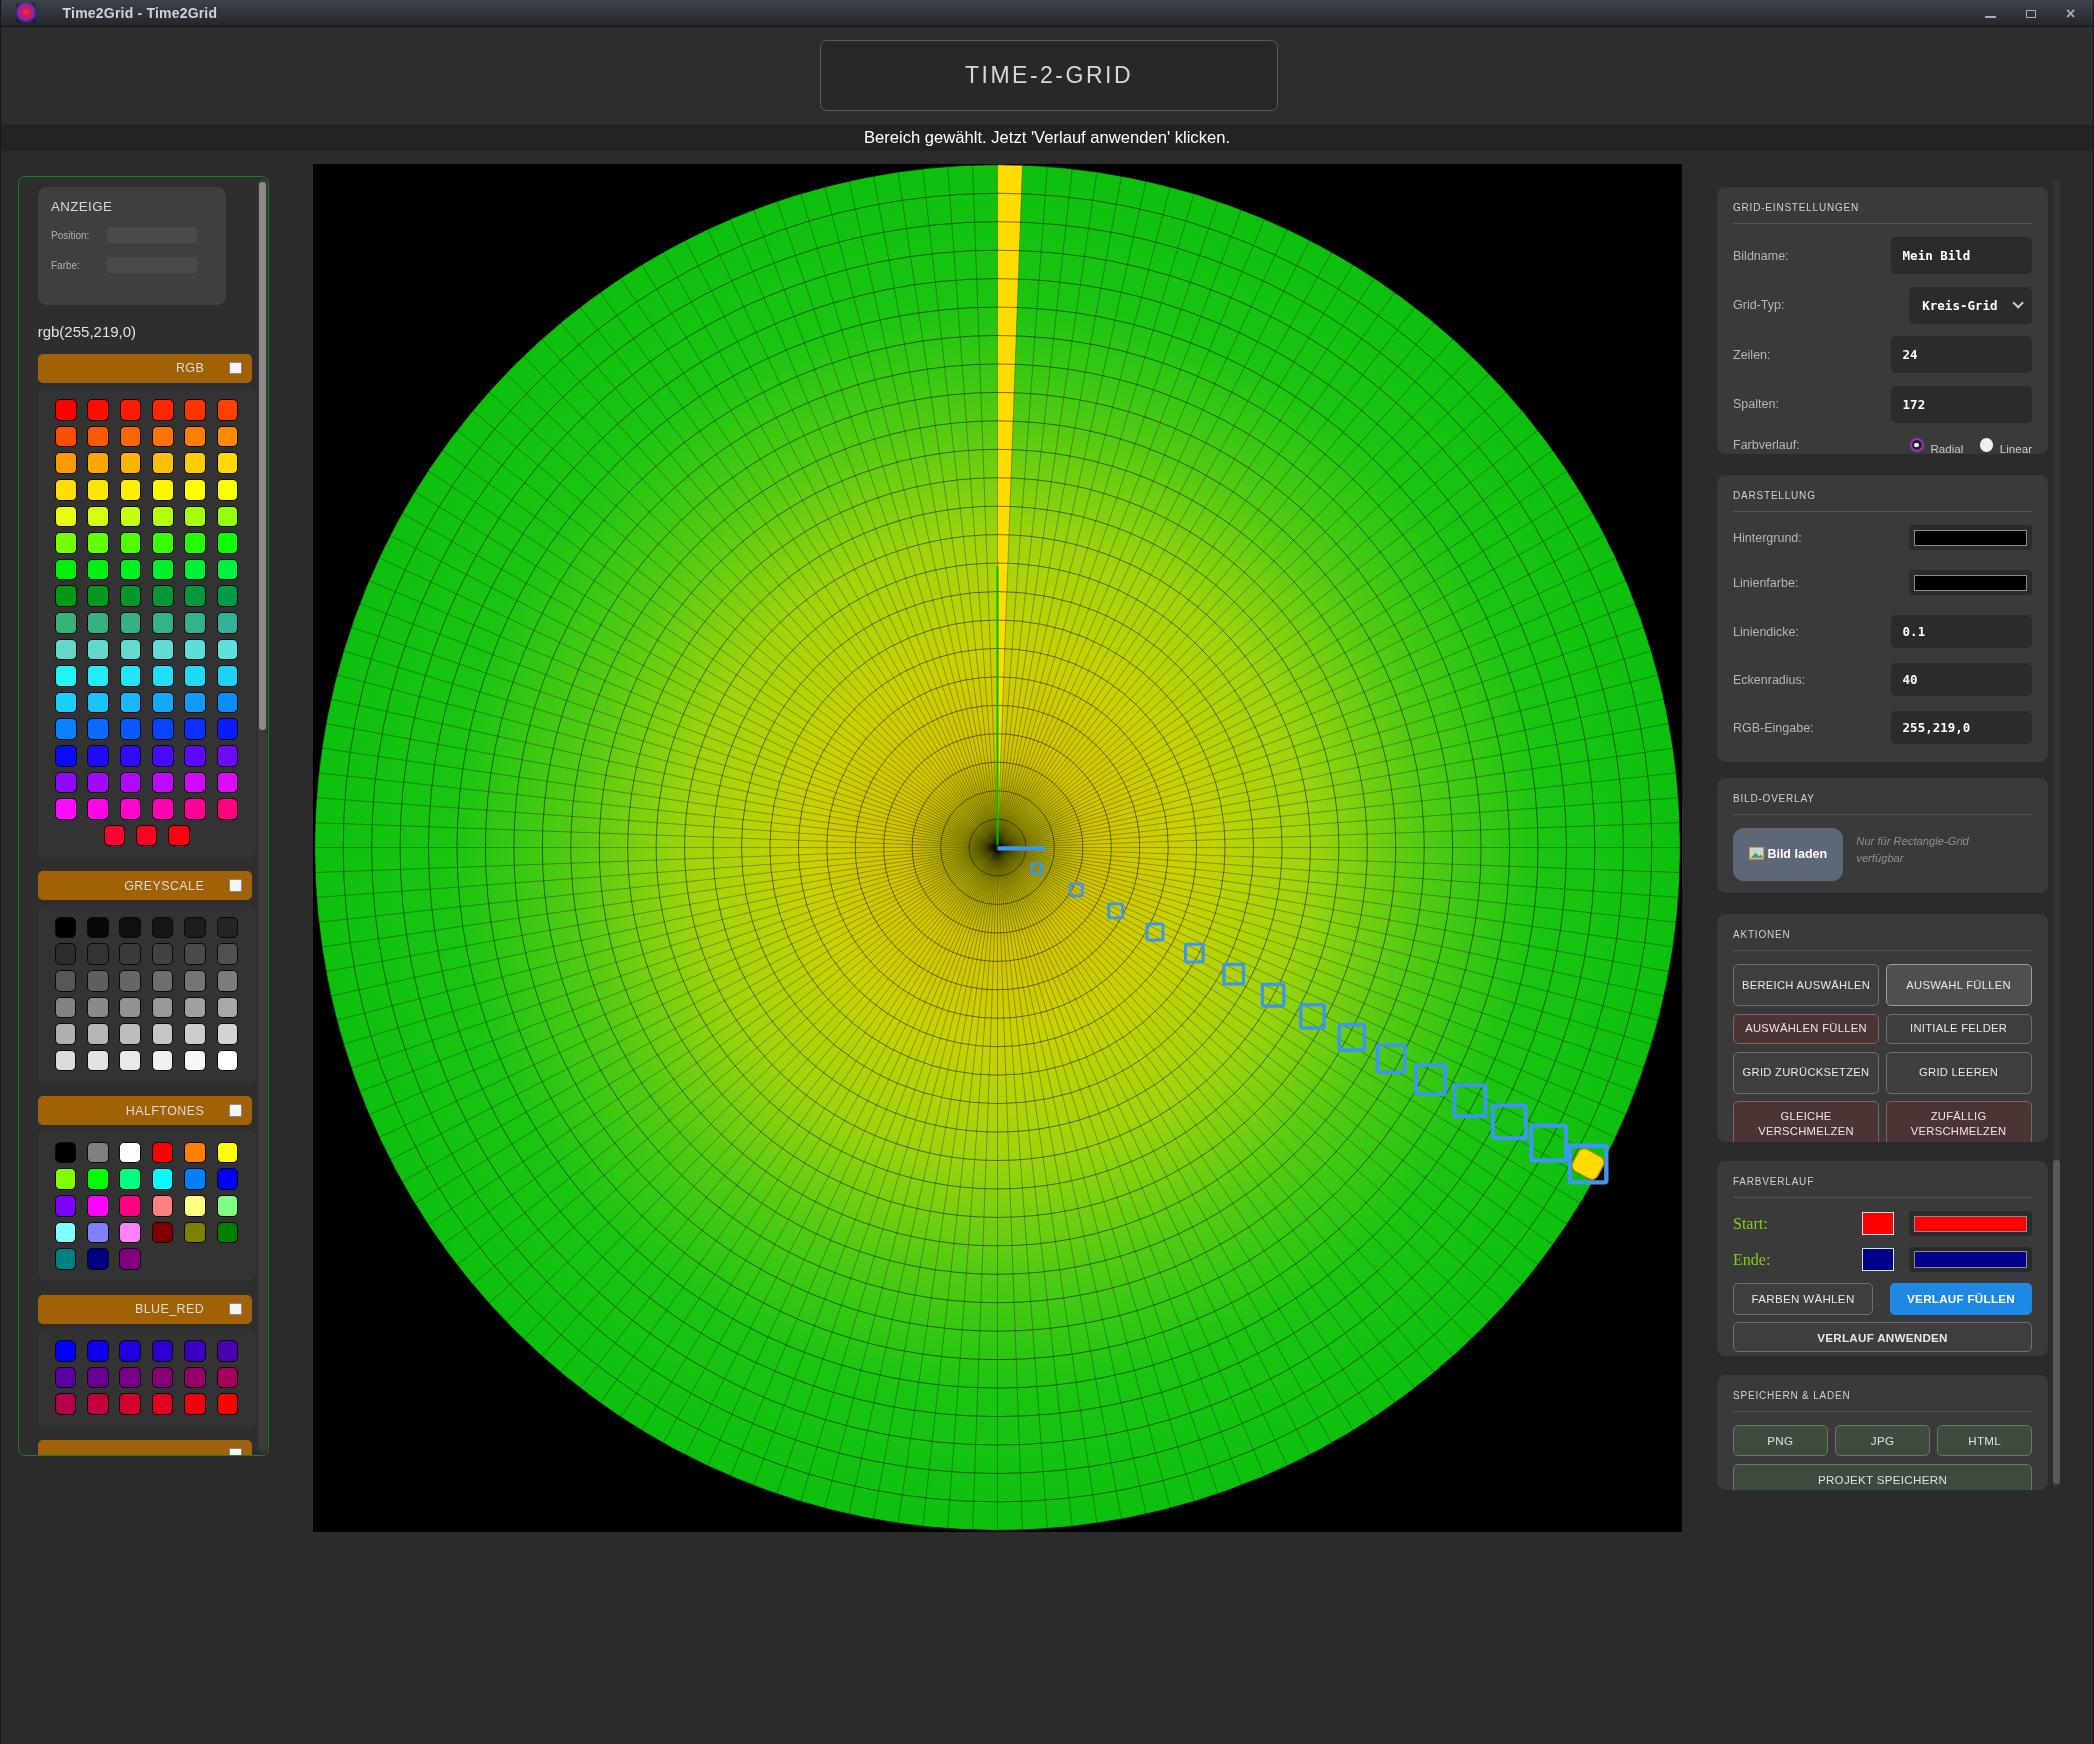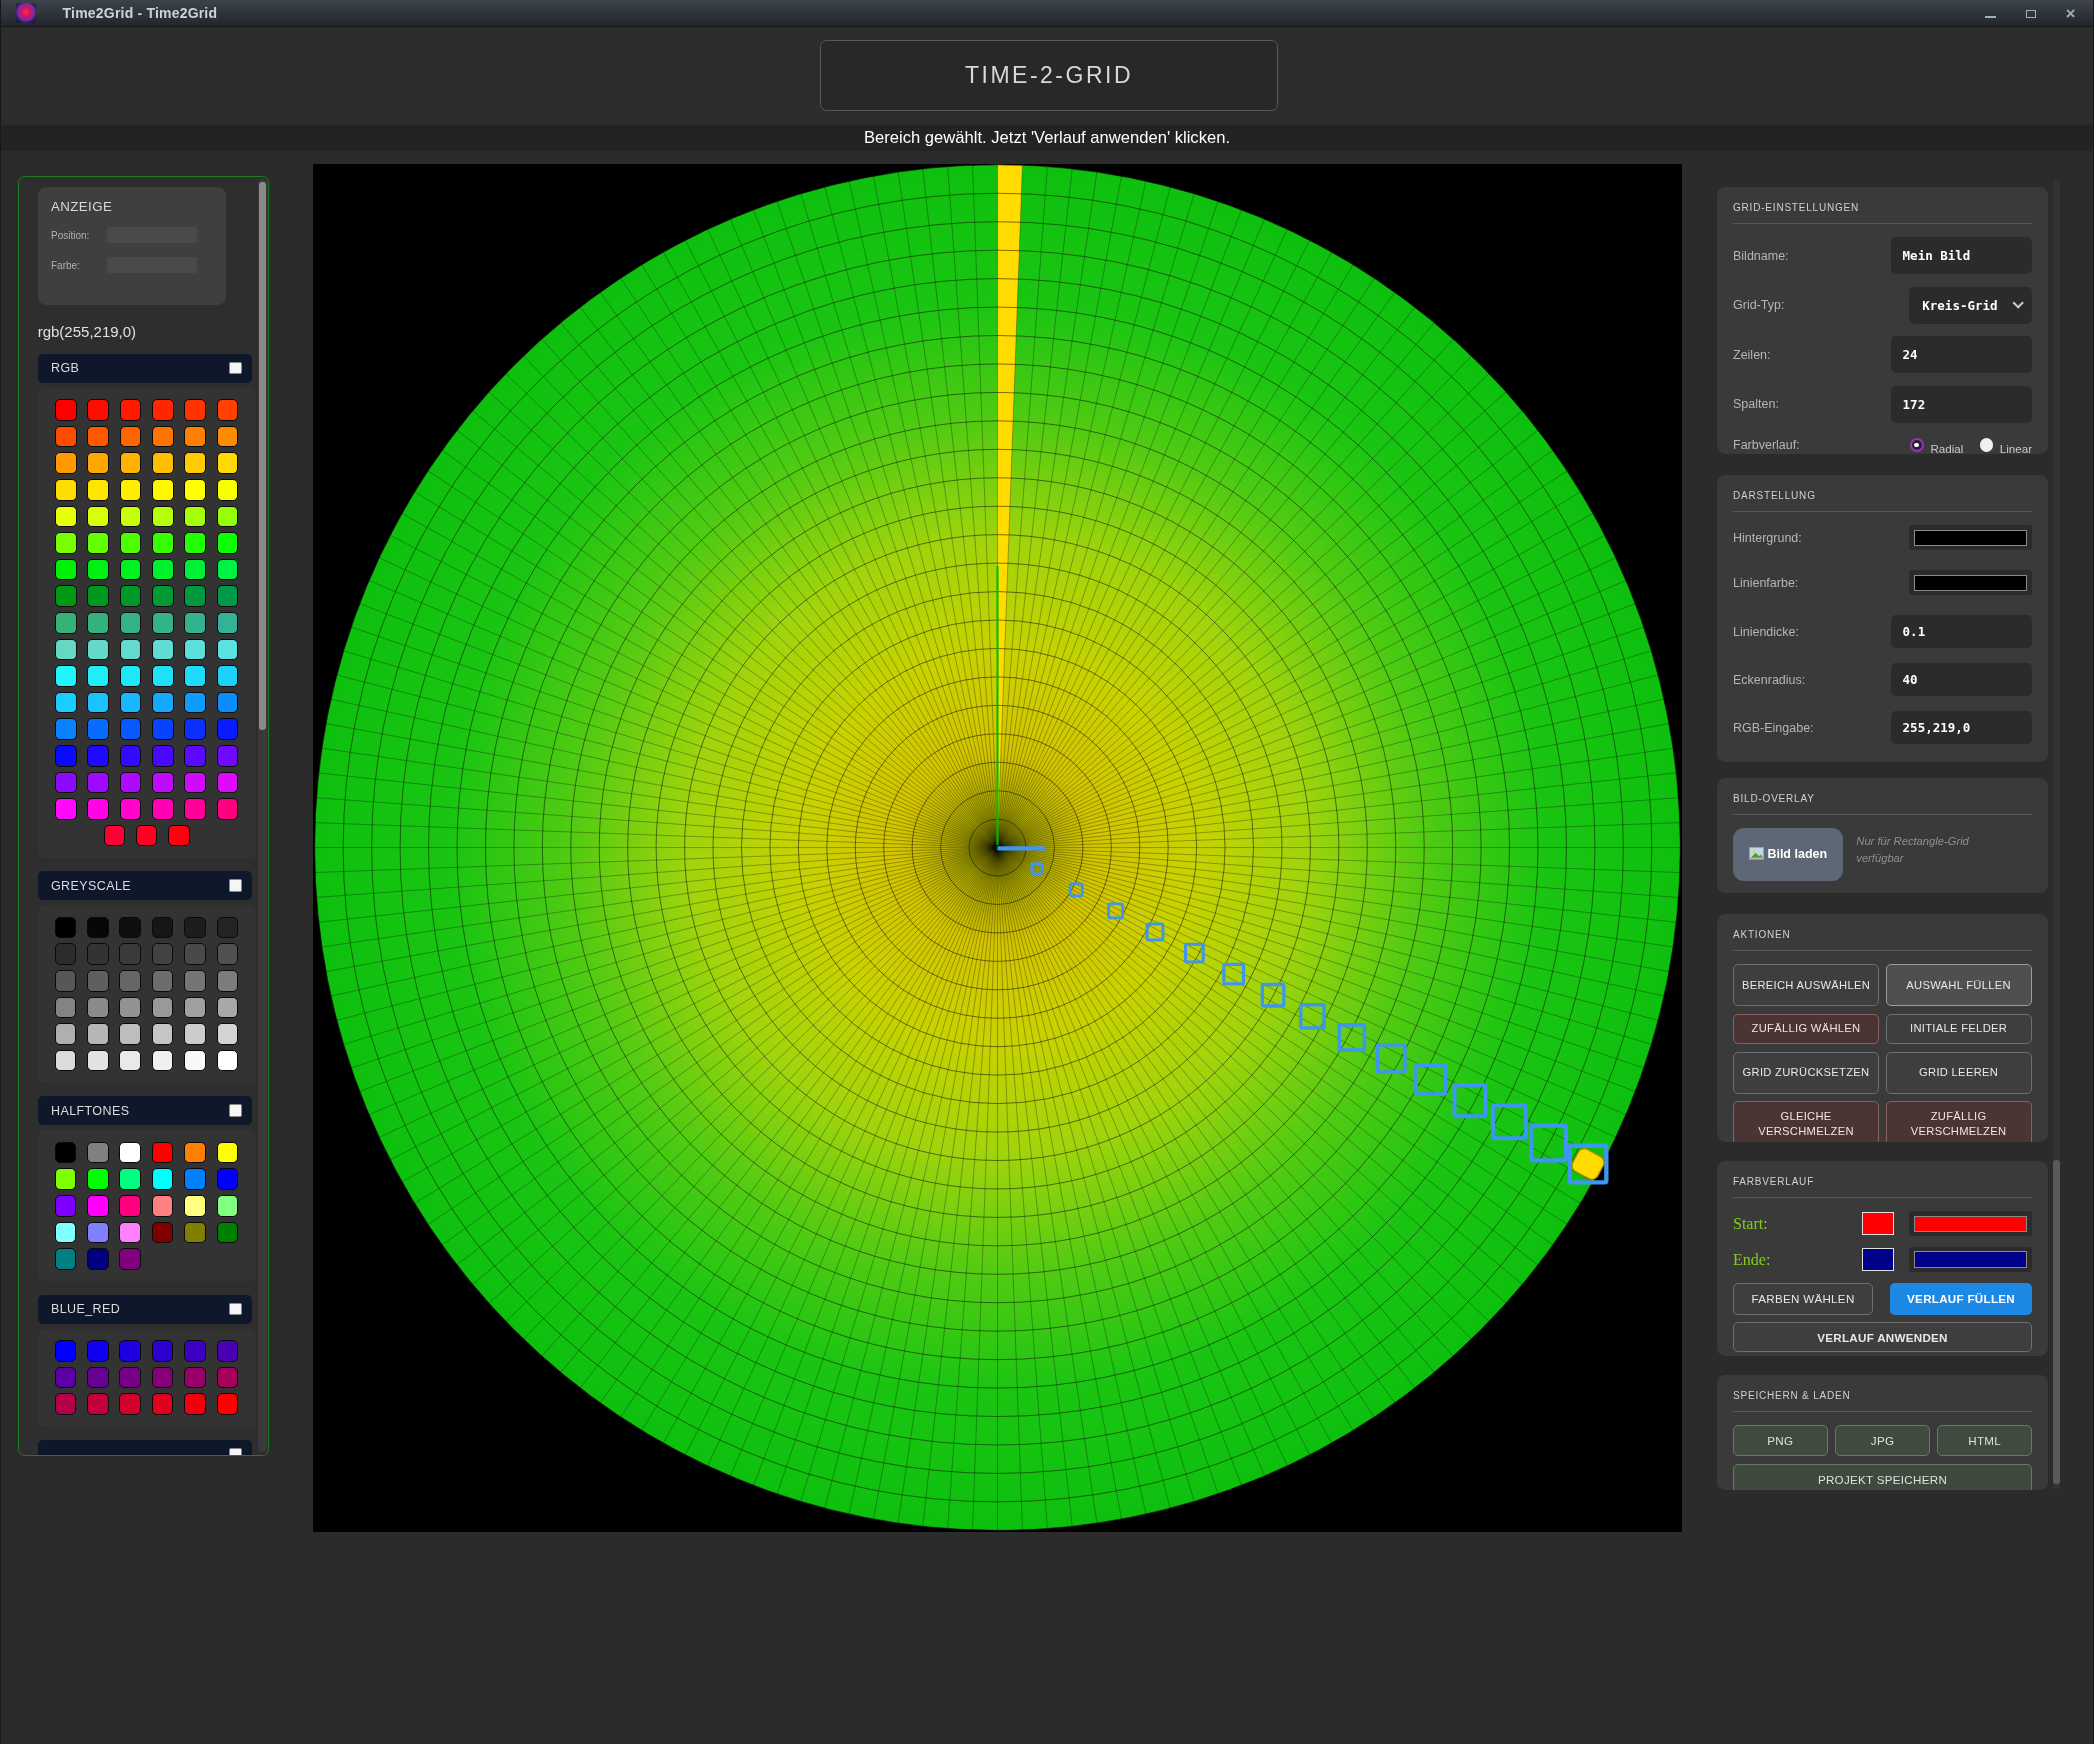--- a/index.html
+++ b/index.html
@@ -33,22 +33,22 @@
   
   .left-sidebar { position:absolute; left:17.4px; top:176px; width:251px; height:1280px;
     background:#2e2e2e; border:1.7px solid #1e7d1e; border-radius:6.6px; overflow:hidden; }
   .ls-inner { position:absolute; left:0; top:0; width:239px; height:100%; overflow:hidden; padding:10px 0 0 18.3px; }
   .anzeige-box { width:188px; height:118px; background:#3f3f3f; border-radius:8.3px; padding:11.6px 13.3px; }
   .anzeige-title { font-size:13.3px; color:#d8d8d8; letter-spacing:0.4px; }
   .anzeige-row { display:flex; align-items:center; margin-top:13.3px; }
   .anzeige-row label { width:56px; font-size:10px; color:#b0b0b0; }
   .anzeige-row .mini-input { width:90px; height:16.6px; background:#4a4a4a; border:none; border-radius:2.5px; }
   .current-color { margin-top:18.3px; font-size:15px; color:#e0e0e0; }
-  .pal-header { margin-top:13.3px; width:214px; height:29px; background:#0f172a; border-radius:5px;
-    display:flex; align-items:center; justify-content:space-between; padding:0 10px 0 13.3px; }
+  .pal-header { margin-top:13.3px; width:214px; height:29px; background:#a16207; border-radius:5px;
+    display:flex; align-items:center; justify-content:flex-end; padding:0 10px 0 13.3px;gap:25px; }
   .pal-header .pal-name { font-size:12.5px; color:#dcdcdc; letter-spacing:0.4px; }
   .pal-checkbox { width:12.5px; height:12.5px; background:#f5f5f5; border:0.8px solid #888; border-radius:1.7px; }
   .pal-panel { margin-top:5px; width:218px; background:#333333; border-radius:6.6px; padding:11.6px 0; }
   .pal-grid { width:184px; margin:0 auto; display:flex; flex-wrap:wrap; gap:5px 10.8px; }
   .swatch { width:21.6px; height:21.6px; border-radius:5px; border:1.7px solid #0a0a0a; }
   .ls-scrollbar { position:absolute; right:1.7px; top:1.7px; width:8.3px; height:1273px; background:#3a3a3a; border-radius:4.2px; }
   .ls-thumb { position:absolute; left:0.8px; top:3.3px; width:6.6px; height:548px; background:#8a8a8a; border-radius:3.3px; }
 
   
   .canvas-wrap { position:absolute; left:312px; top:164px; width:1369px; height:1368px; background:#000; }
@@ -683,21 +683,21 @@
     </button>
     <div class="overlay-note">Nur für Rectangle-Grid verfügbar</div>
   </div>
 </div>
 
 <div class="panel" style="top:914px; height:228px;">
   <h3>AKTIONEN</h3>
   <div class="actions-grid" id="actions-grid">
       <button class="act-btn tall">BEREICH AUSWÄHLEN</button>
       <button class="act-btn tall active">AUSWAHL FÜLLEN</button>
-      <button class="act-btn warn">ZUFÄLLIG WÄHLEN</button>
+      <button class="act-btn warn">AUSWÄHLEN FÜLLEN</button>
       <button class="act-btn">INITIALE FELDER</button>
       <button class="act-btn tall">GRID ZURÜCKSETZEN</button>
       <button class="act-btn tall">GRID LEEREN</button>
       <button class="act-btn tall warn">GLEICHE VERSCHMELZEN</button>
       <button class="act-btn tall warn">ZUFÄLLIG VERSCHMELZEN</button>
     </div>
 </div>
 
 <div class="panel" style="top:1161px; height:195px;">
   <h3>FARBVERLAUF</h3>

